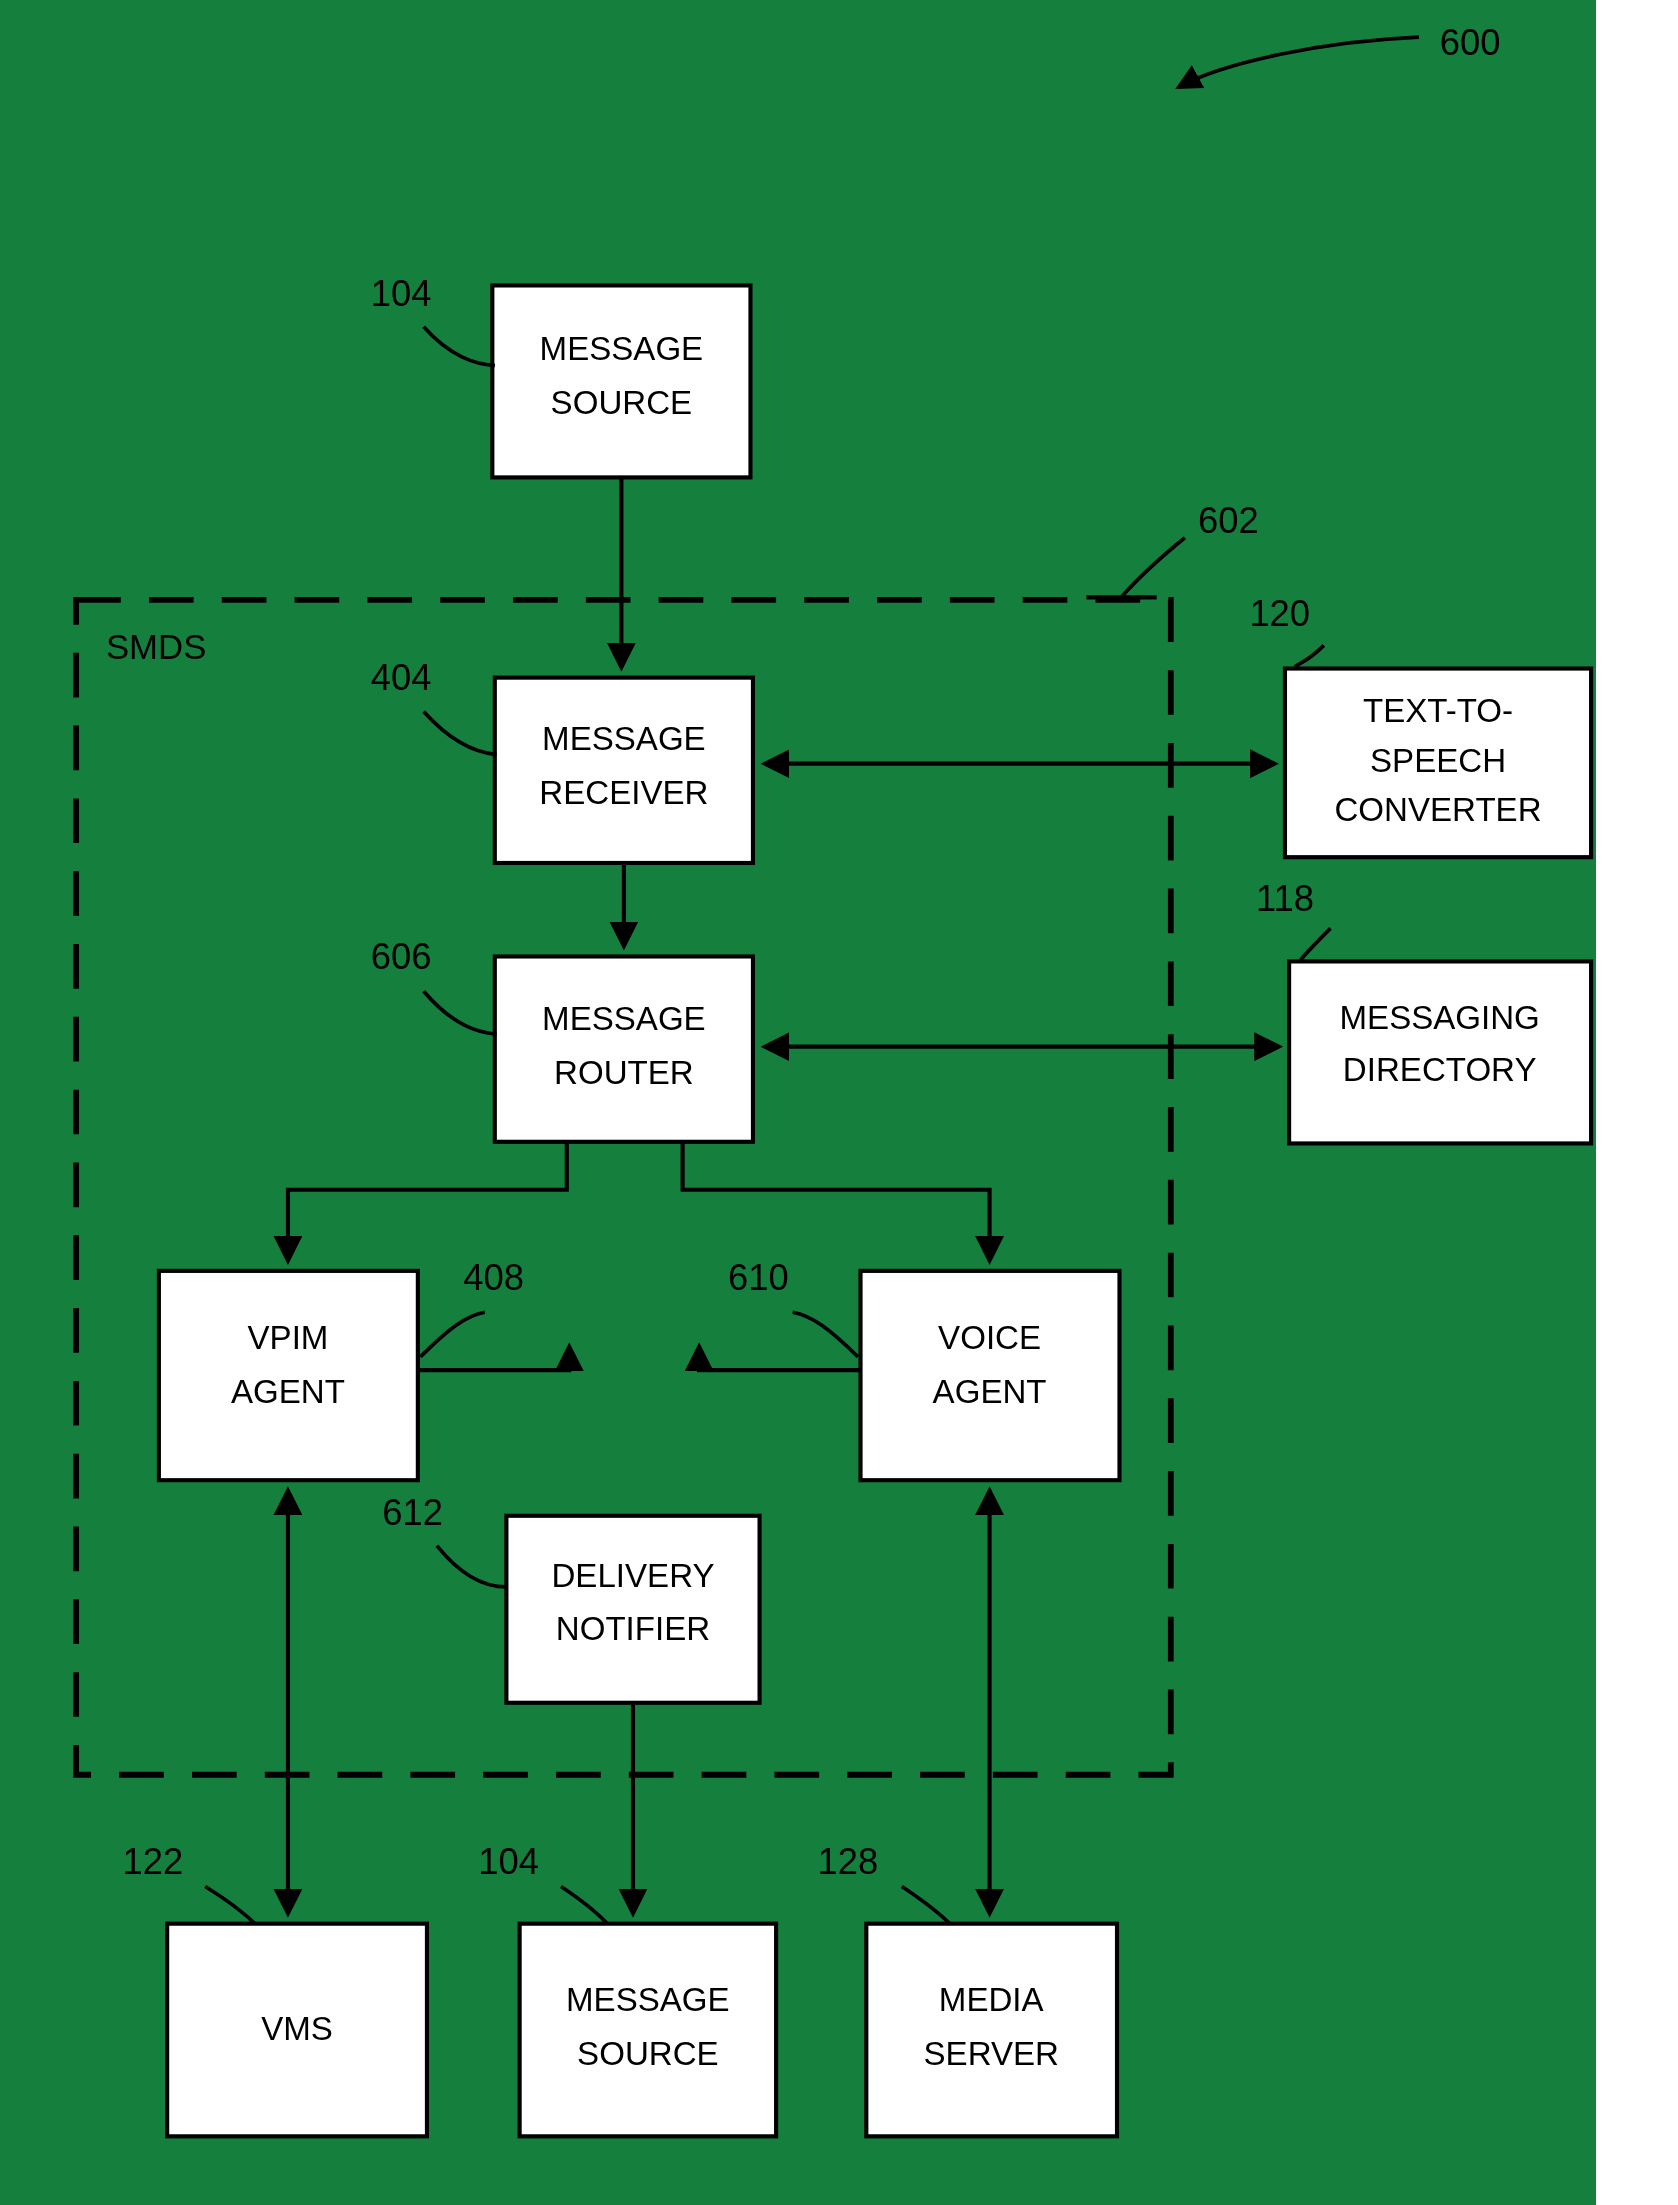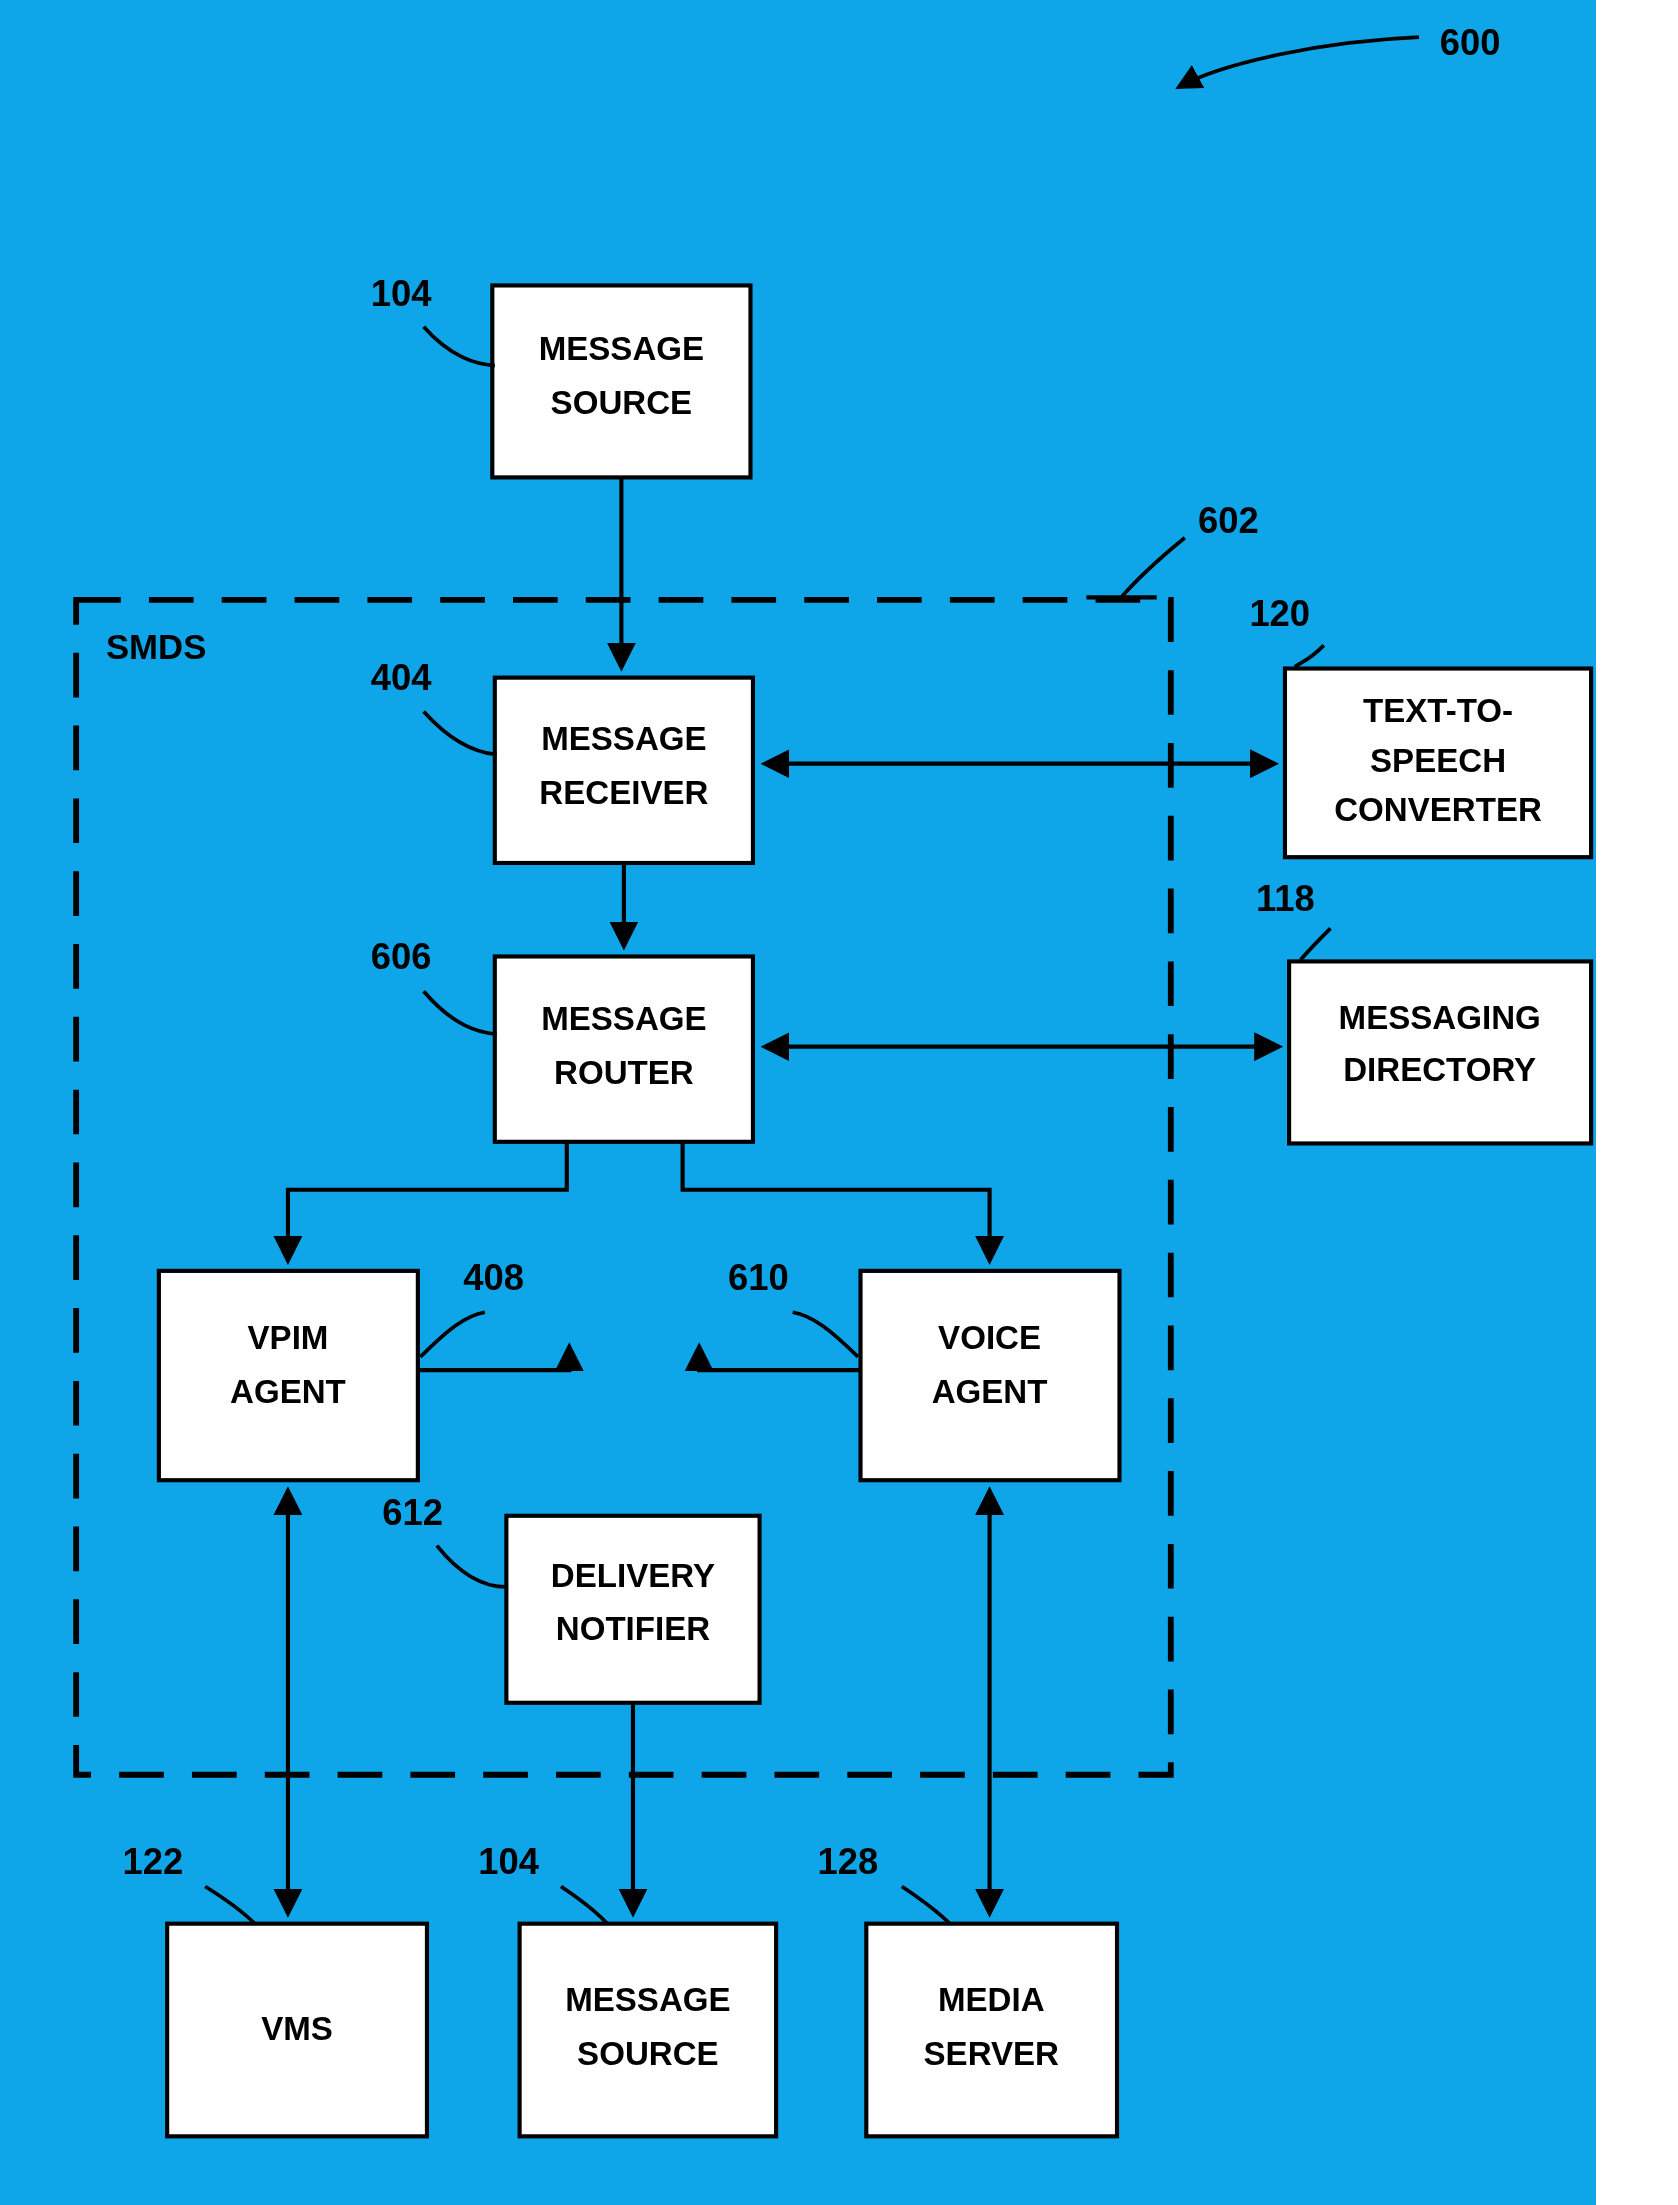--- a/index.html
+++ b/index.html
@@ -4,24 +4,23 @@
 <style>
   html, body {
     margin: 0;
     padding: 0;
     background: #ffffff;
   }
   #page {
     position: relative;
     width: 1596px;
     height: 2205px;
-    background: #0ea5e9;
+    background: #15803d;
     font-family: "Liberation Sans", sans-serif;
     overflow: hidden;
-    font-weight: bold;
   }
   svg#diagram {
     position: absolute;
     left: 0;
     top: 0;
     width: 1678px;
     height: 2205px;
     display: block;
   }
   .box-rect {

